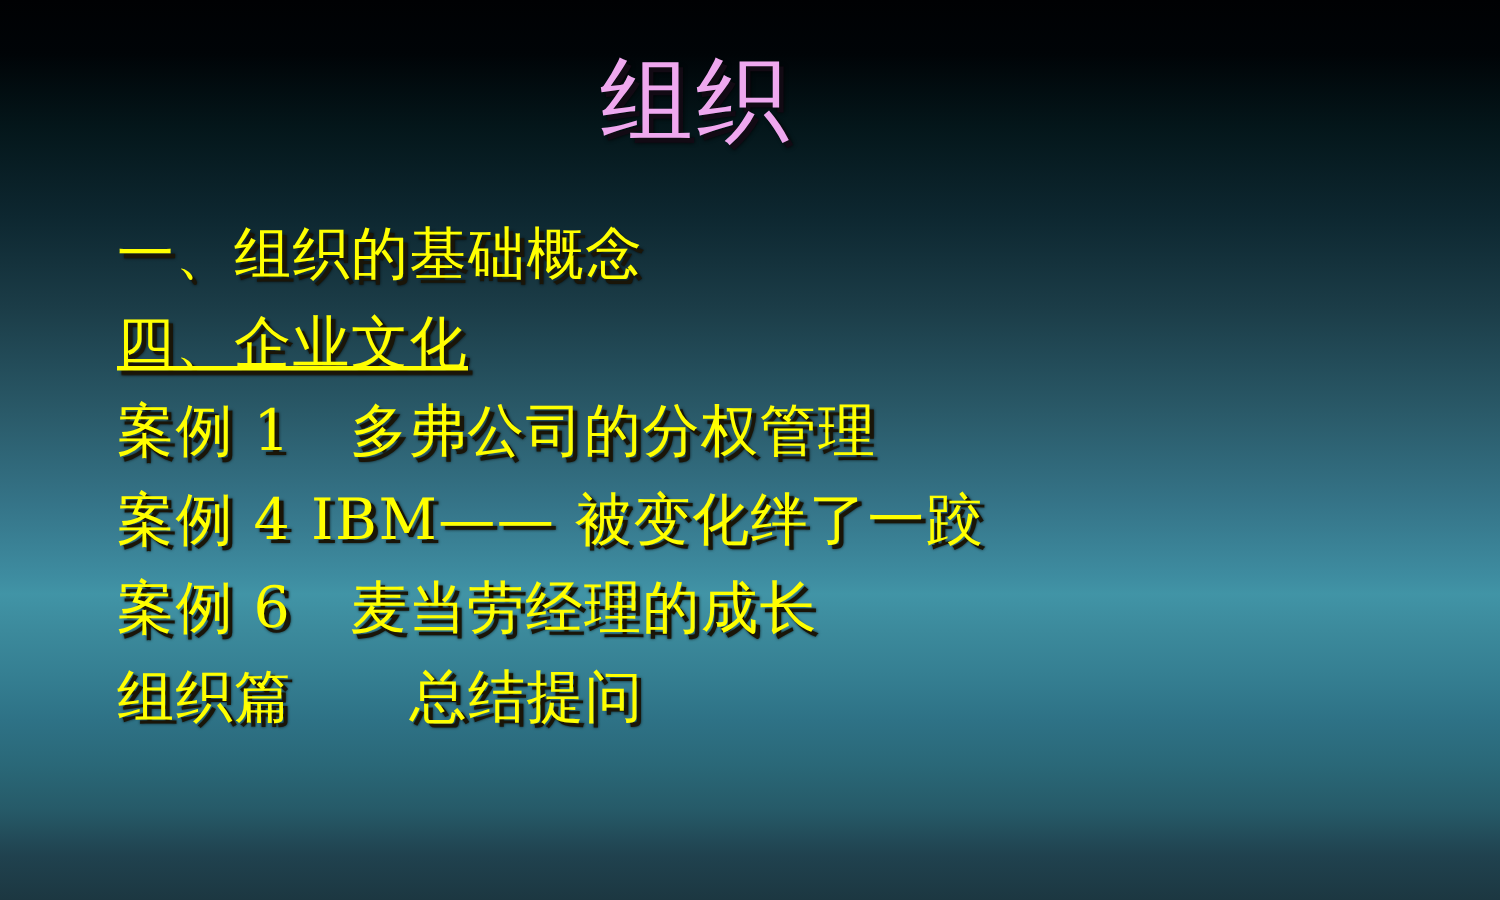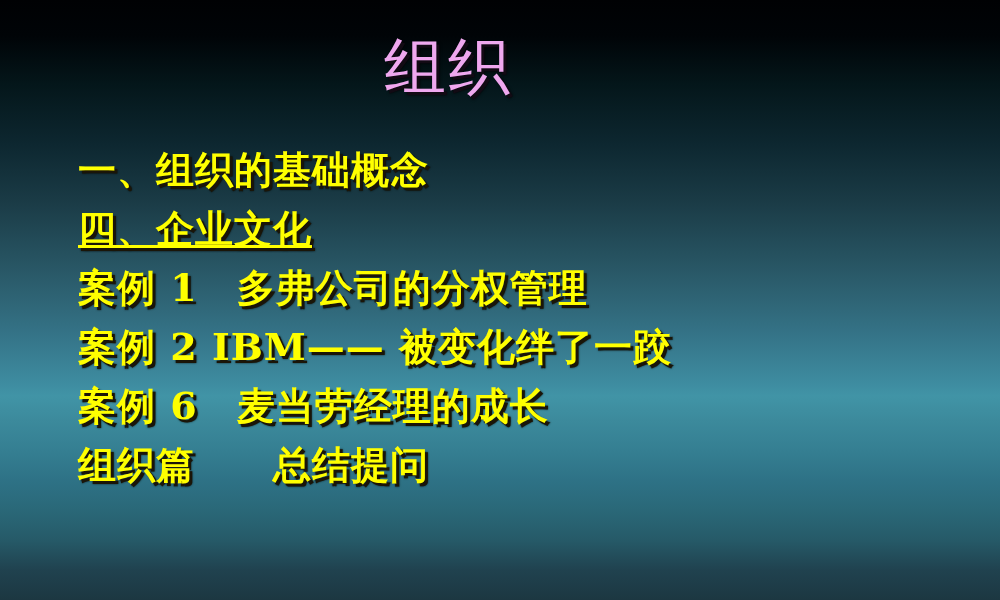--- a/index.html
+++ b/index.html
@@ -33,21 +33,21 @@
       #1c3741 100%
     );
     font-family: "DejaVu Sans", "Liberation Sans", sans-serif;
     -webkit-font-smoothing: antialiased;
   }
 
   
   #title-area {
     position: absolute;
     top: 36px;
-    left: 0;
+    left: 16px;
     width: 896px;
     text-align: center;
   }
   .slide-title {
     display: inline-block;
     font-family: "DejaVu Serif", "Liberation Serif", serif;
     font-size: 62px;
     line-height: 1.0;
     font-weight: normal;
     color: #efa8ef;
@@ -64,21 +64,21 @@
     top: 140px;
     left: 78px;
     width: 910px;
   }
   .body-line {
     font-family: "DejaVu Serif", "Liberation Serif", serif;
     font-size: 38px;
     line-height: 59px;
     height: 59px;
     color: #ffff00;
-    font-weight: bold;
+    font-weight: normal;
     white-space: nowrap;
     letter-spacing: 1px;
     text-shadow:
        3px 3px 0 #1a1508,
        3px 3px 2px rgba(0,0,0,0.8);
   }
   .body-line.underlined {
     text-decoration: underline;
     text-underline-offset: 3px;
     text-decoration-thickness: 3px;
@@ -90,18 +90,18 @@
 <div id="slide">
 
   <div id="title-area">
     <div class="slide-title">组织</div>
   </div>
 
   <div id="body-list">
       <div class="body-line">一、组织的基础概念</div>
       <div class="body-line underlined">四、企业文化</div>
       <div class="body-line">案例 1　多弗公司的分权管理</div>
-      <div class="body-line">案例 2  IBM—— 被变化绊了一跤</div>
+      <div class="body-line">案例 4  IBM—— 被变化绊了一跤</div>
       <div class="body-line">案例 6　麦当劳经理的成长</div>
       <div class="body-line">组织篇　　总结提问</div>
     </div>
 
 </div>
 
 </body></html>

